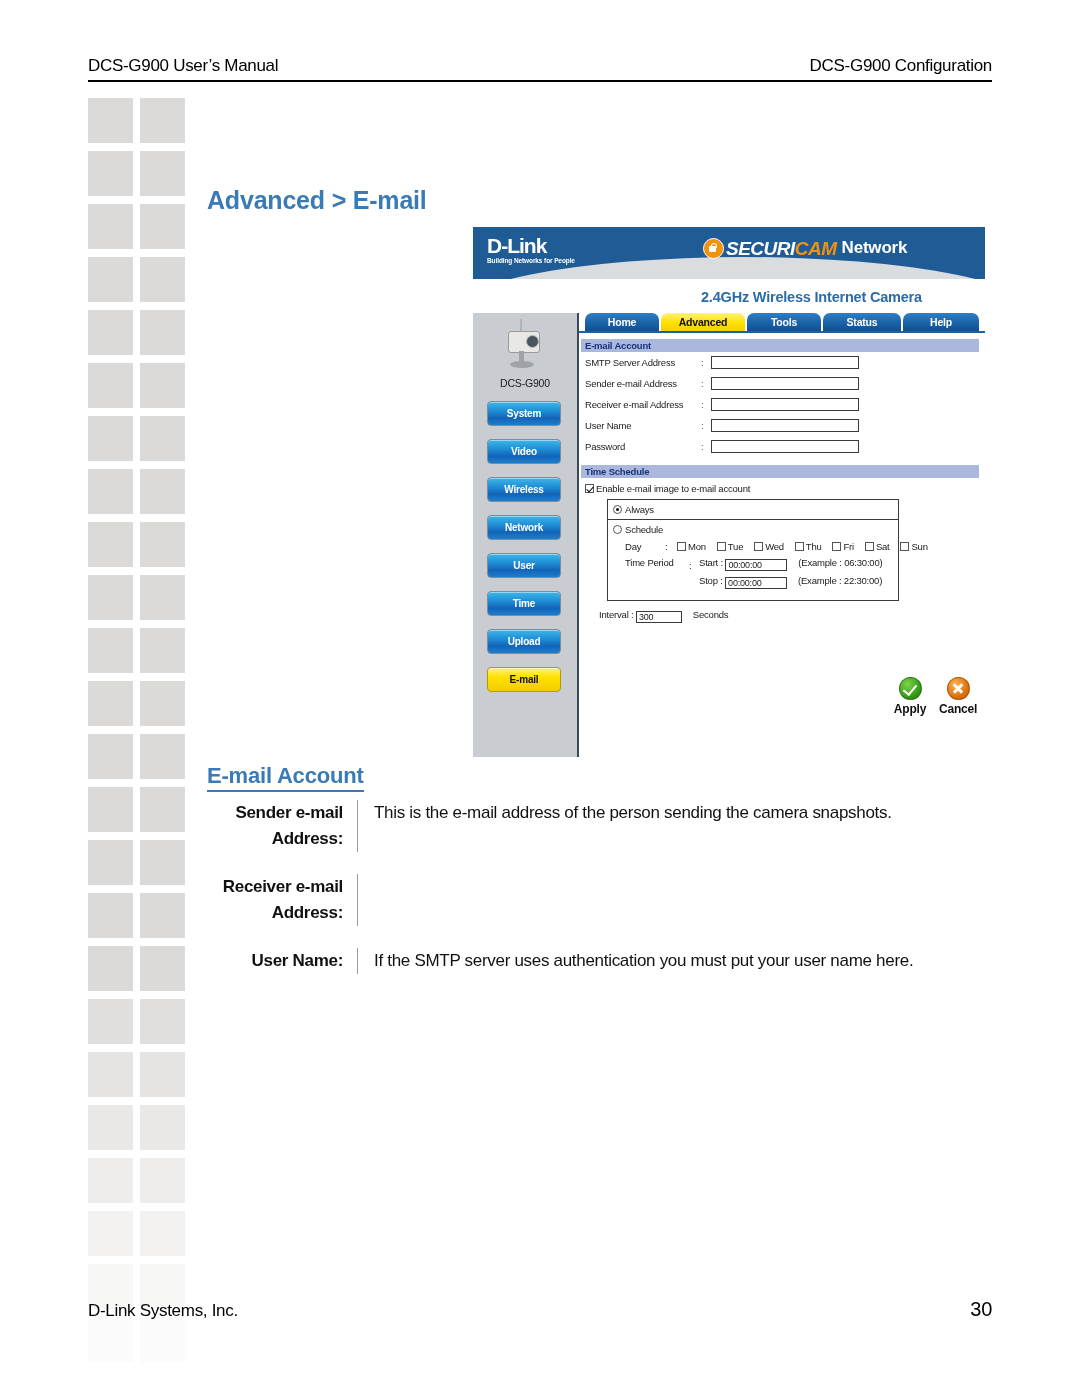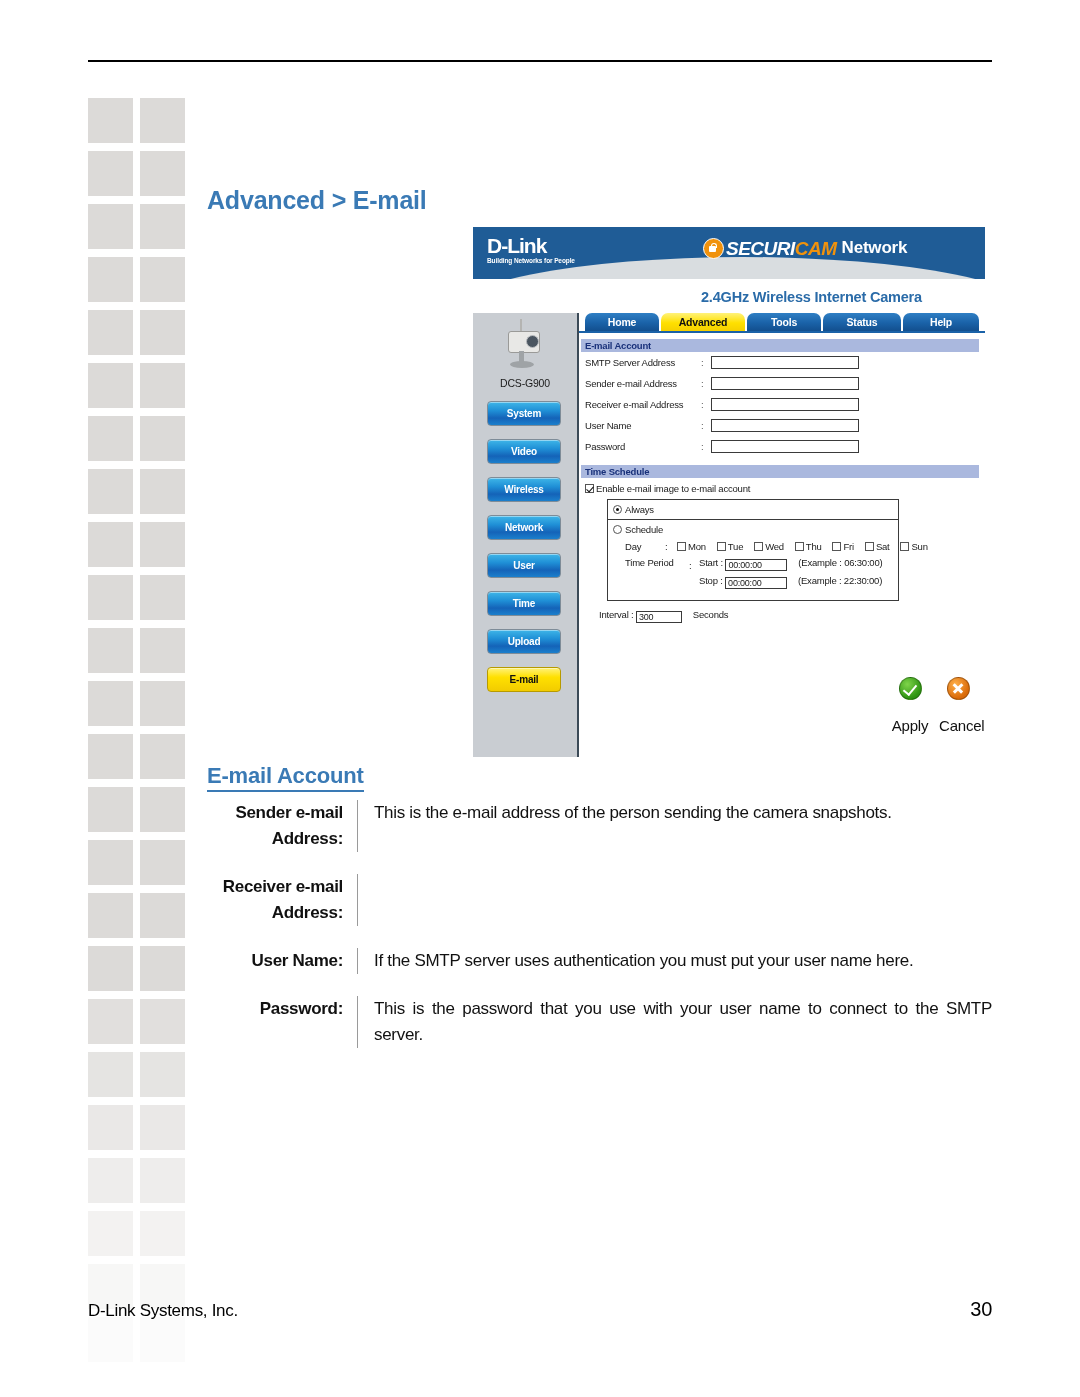--- a/index.html
+++ b/index.html
@@ -452,24 +452,24 @@
   .act.cancel .ic::before {
     content: "";
     position: absolute;
     left: 4px; top: 9px;
     width: 12px; height: 2.6px;
     background: #ffffff;
   }
   .act.cancel .ic::after { transform: rotate(45deg); }
   .act.cancel .ic::before { transform: rotate(-45deg); }
   .act .lbl {
-    font-size: 15px;
-    font-weight: normal;
+    font-size: 12px;
+    font-weight: bold;
     color: #111;
-    margin-top: 17px;
+    margin-top: 2px;
     letter-spacing: -0.2px;
   }
 
   
   .sec-title {
     position: absolute;
     left: 207px;
     top: 763px;
     font-size: 22px;
     font-weight: bold;
@@ -588,20 +588,24 @@
     <div class="sq" style="left: 52px; top: 1060px; opacity: 0.48;"></div>
     <div class="sq" style="left: 0px; top: 1113px; opacity: 0.35;"></div>
     <div class="sq" style="left: 52px; top: 1113px; opacity: 0.35;"></div>
     <div class="sq" style="left: 0px; top: 1166px; opacity: 0.22;"></div>
     <div class="sq" style="left: 52px; top: 1166px; opacity: 0.22;"></div>
     <div class="sq" style="left: 0px; top: 1219px; opacity: 0.1;"></div>
     <div class="sq" style="left: 52px; top: 1219px; opacity: 0.1;"></div>
   </div>
 
 <div id="header">
+  <div class="row">
+    <span>DCS-G900 User’s Manual</span>
+    <span>DCS-G900 Configuration</span>
+  </div>
   <div class="rule"></div>
 </div>
 
 <div id="content">
 
   <div class="page-title">Advanced &gt; E-mail</div>
 
   <div id="ui-shot">
 
     <div class="ui-banner">
@@ -763,25 +767,20 @@
       <div class="term">Receiver e-mail Address:</div>
       <div class="sep"></div>
     </div>
 
     <div class="def">
       <div class="term">User Name:</div>
       <div class="sep"></div>
       <div class="desc justify">If the SMTP server uses authentication you must put your user name here.</div>
     </div>
 
-    <div class="def">
-      <div class="term">Password:</div>
-      <div class="sep"></div>
-      <div class="desc justify">This is the password that you use with your user name to connect to the SMTP server.</div>
-    </div>
 
   </div>
 
 </div>
 
 <div id="footer">
   <span class="left">D-Link Systems, Inc.</span>
   <span class="right">30</span>
 </div>
 

